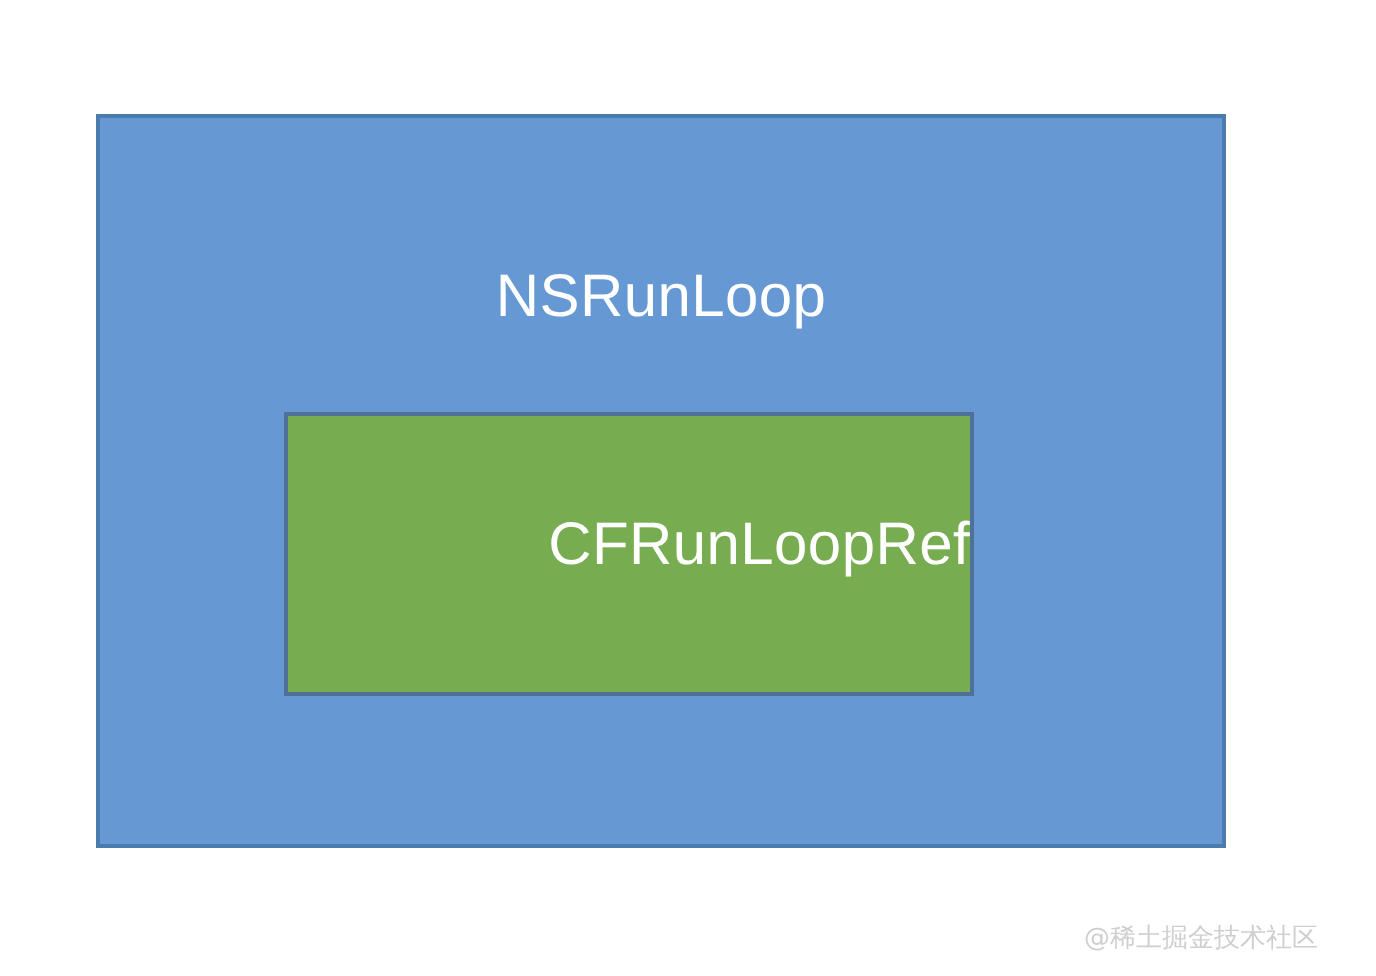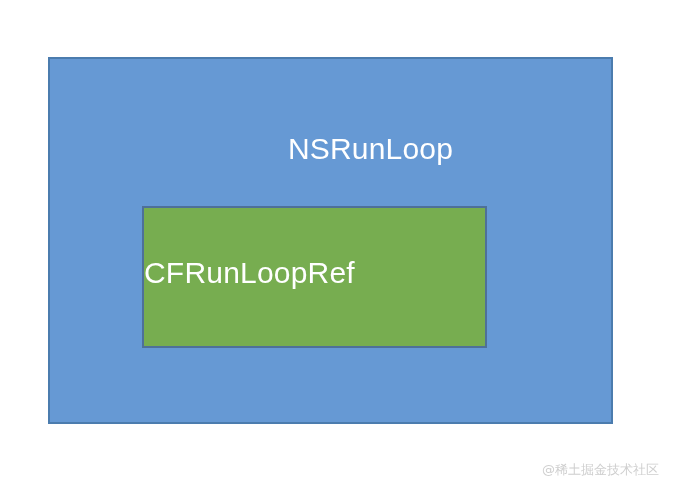--- a/index.html
+++ b/index.html
@@ -42,36 +42,35 @@
     top: 0;
     width: 100%;
     text-align: center;
     color: #ffffff;
     font-size: 30px;
     line-height: 34px;
     letter-spacing: 0.2px;
     white-space: nowrap;
     
     margin-top: 73px;
-    padding-left: 40px;
   }
 
   
   #inner-box {
     position: absolute;
     left: 142px;
     top: 206px;
     width: 345px;
     height: 142px;
     box-sizing: border-box;
     background: #77ad50;
     border: 2px solid #4e7099;
     display: flex;
     align-items: center;
-    justify-content: flex-start;
+    justify-content: flex-end;
   }
 
   #inner-box-label {
     color: #ffffff;
     font-size: 30px;
     line-height: 34px;
     letter-spacing: 0.2px;
     white-space: nowrap;
     position: relative;
     top: -4px;

